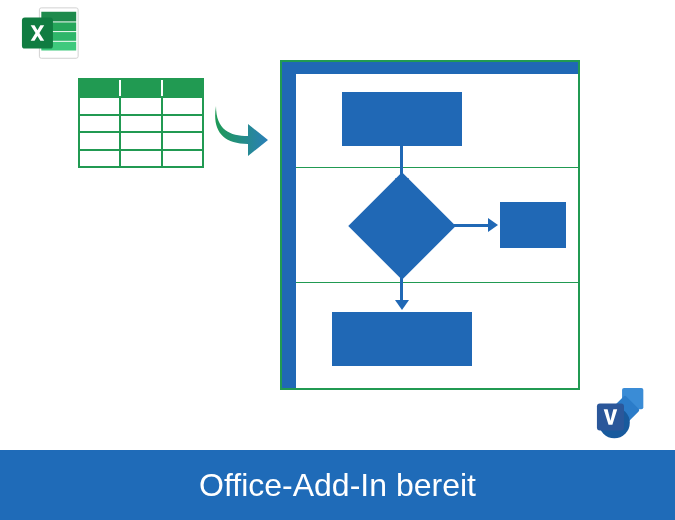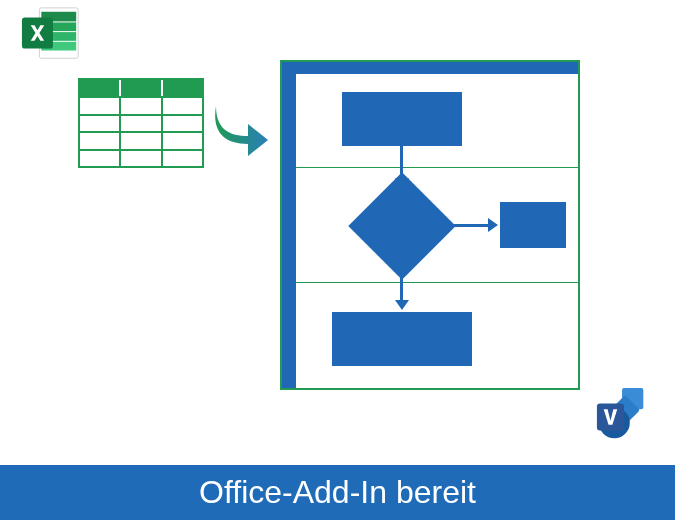--- a/index.html
+++ b/index.html
@@ -138,21 +138,21 @@
     width: 58px;
     height: 56px;
   }
 
   
   .footer {
     position: absolute;
     left: 0;
     bottom: 0;
     width: 675px;
-    height: 55px;
+    height: 70px;
     background: #1f6bb8;
     color: #ffffff;
     display: flex;
     align-items: center;
     justify-content: center;
     font-size: 32px;
     font-weight: 500;
   }
 </style>
 </head>

